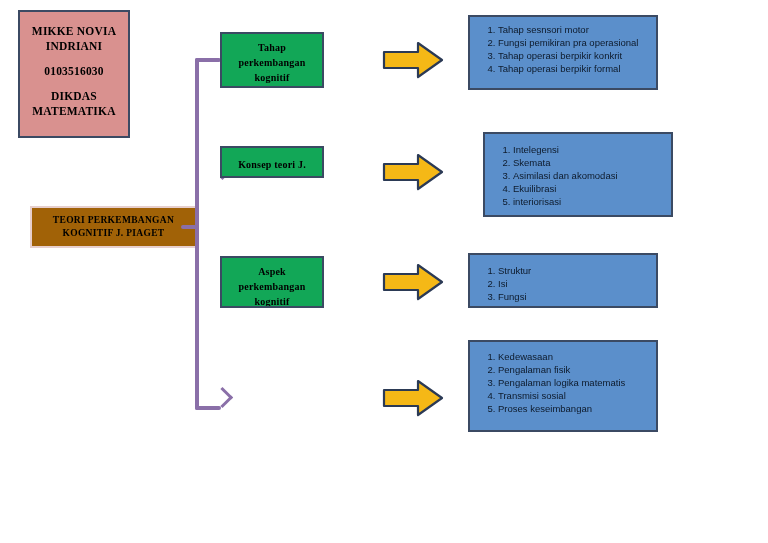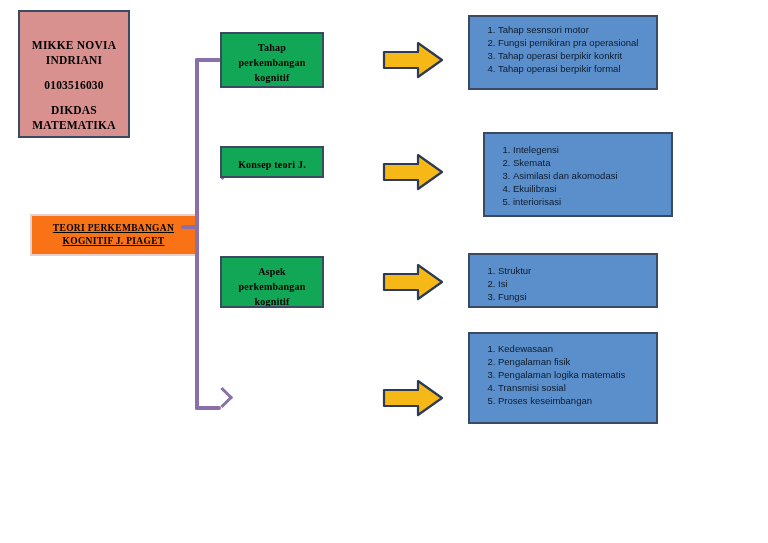--- a/index.html
+++ b/index.html
@@ -11,42 +11,41 @@
     position:relative;
   }
   .canvas{position:absolute;left:0;top:0;width:768px;height:543px;}
 
   
   .id-box{
     position:absolute;left:18px;top:10px;width:112px;height:128px;
     background:#d9918f;
     border:2px solid #3b4a63;
     box-sizing:border-box;
-    padding-top:26px;
+    padding-top:12px;
     text-align:center;
   }
   .id-line{
     font-family:"Liberation Serif", serif;
     font-weight:bold;
     font-size:11.5px;
     color:#000;
     line-height:15px;
     letter-spacing:.2px;
   }
   .id-gap{height:10px;}
 
   
   .root-box{
-    position:absolute;left:30px;top:214px;width:167px;height:42px;
-    background:#f97316;
+    position:absolute;left:30px;top:206px;width:167px;height:42px;
+    background:#a16207;
     border:2px solid #e7cfcd;
     box-sizing:border-box;
     display:flex;align-items:center;justify-content:center;
     text-align:center;
-    text-decoration:underline;
   }
   .root-text{
     font-family:"Liberation Serif", serif;
     font-weight:bold;font-size:9.5px;color:#000;
     line-height:13px;letter-spacing:.3px;
   }
 
   
   .tree{position:absolute;left:190px;top:52px;width:40px;height:370px;}
   .trunk{
@@ -205,21 +204,21 @@
       <li class="nojust">Isi</li>
       <li class="nojust">Fungsi</li>
     </ol>
   </div>
 
   <div class="arrow" style="left:382px;top:378px;">
     <svg width="62" height="40" viewBox="0 0 62 40">
       <polygon points="2,12 36,12 36,3 60,20 36,37 36,28 2,28" fill="#f5b816" stroke="#2b3a55" stroke-width="2.2" stroke-linejoin="round"></polygon>
     </svg>
   </div>
-  <div class="blue-box" style="left:468px;top:332px;height:92px;padding-top:8px;">
+  <div class="blue-box" style="left:468px;top:340px;height:92px;padding-top:8px;">
     <ol class="blue-list">
       <li class="nojust">Kedewasaan</li>
       <li class="nojust">Pengalaman fisik</li>
       <li>Pengalaman logika matematis</li>
       <li class="nojust">Transmisi sosial</li>
       <li class="nojust">Proses keseimbangan</li>
     </ol>
   </div>
 
 </div>

